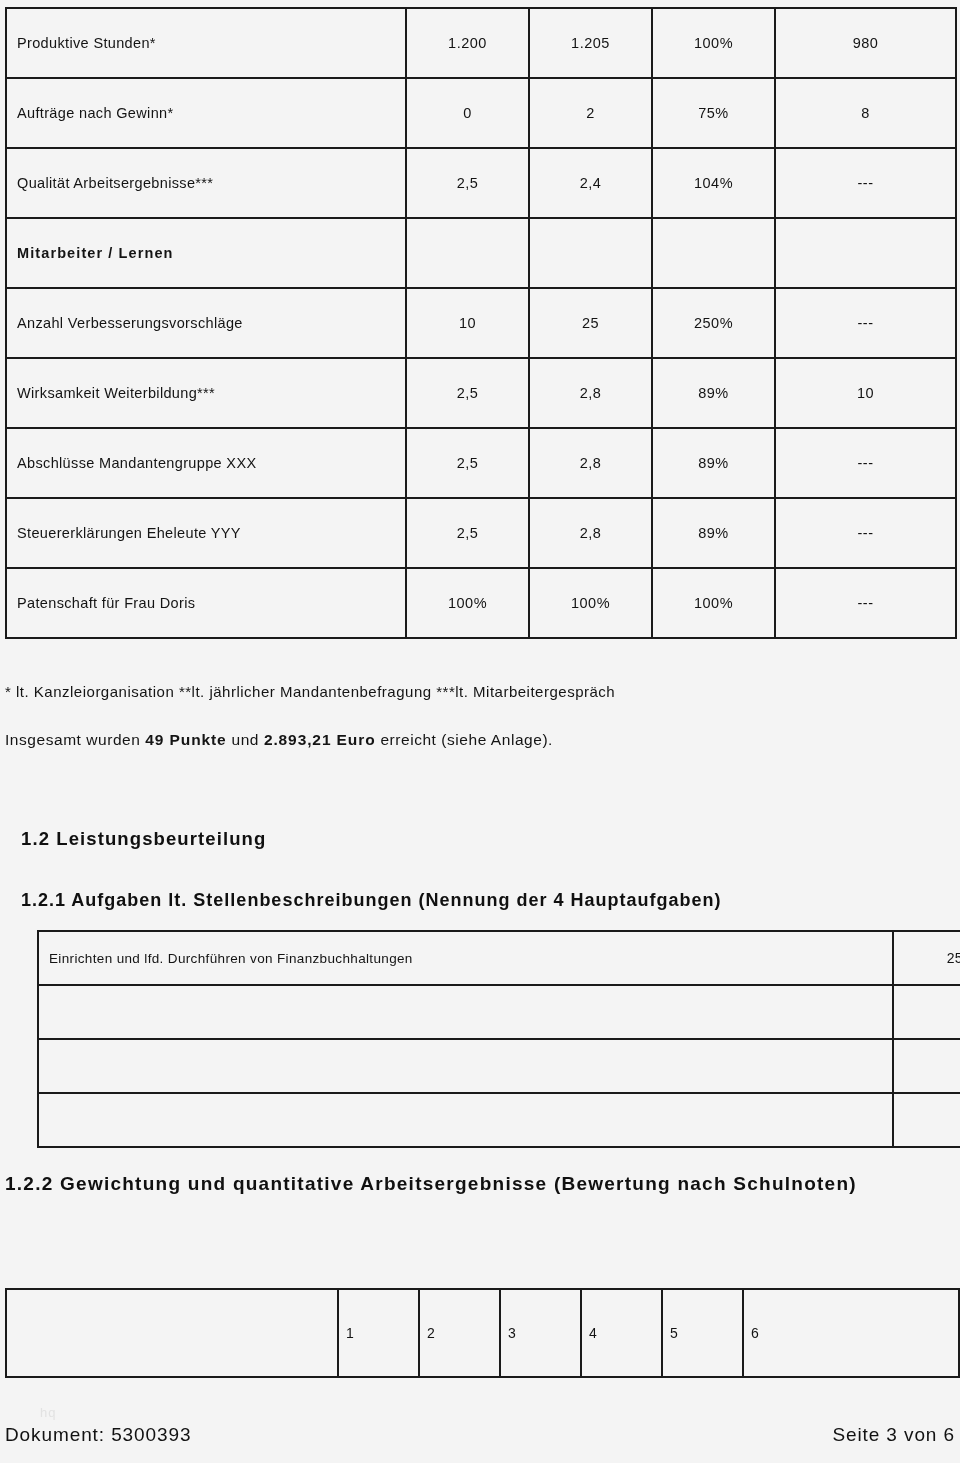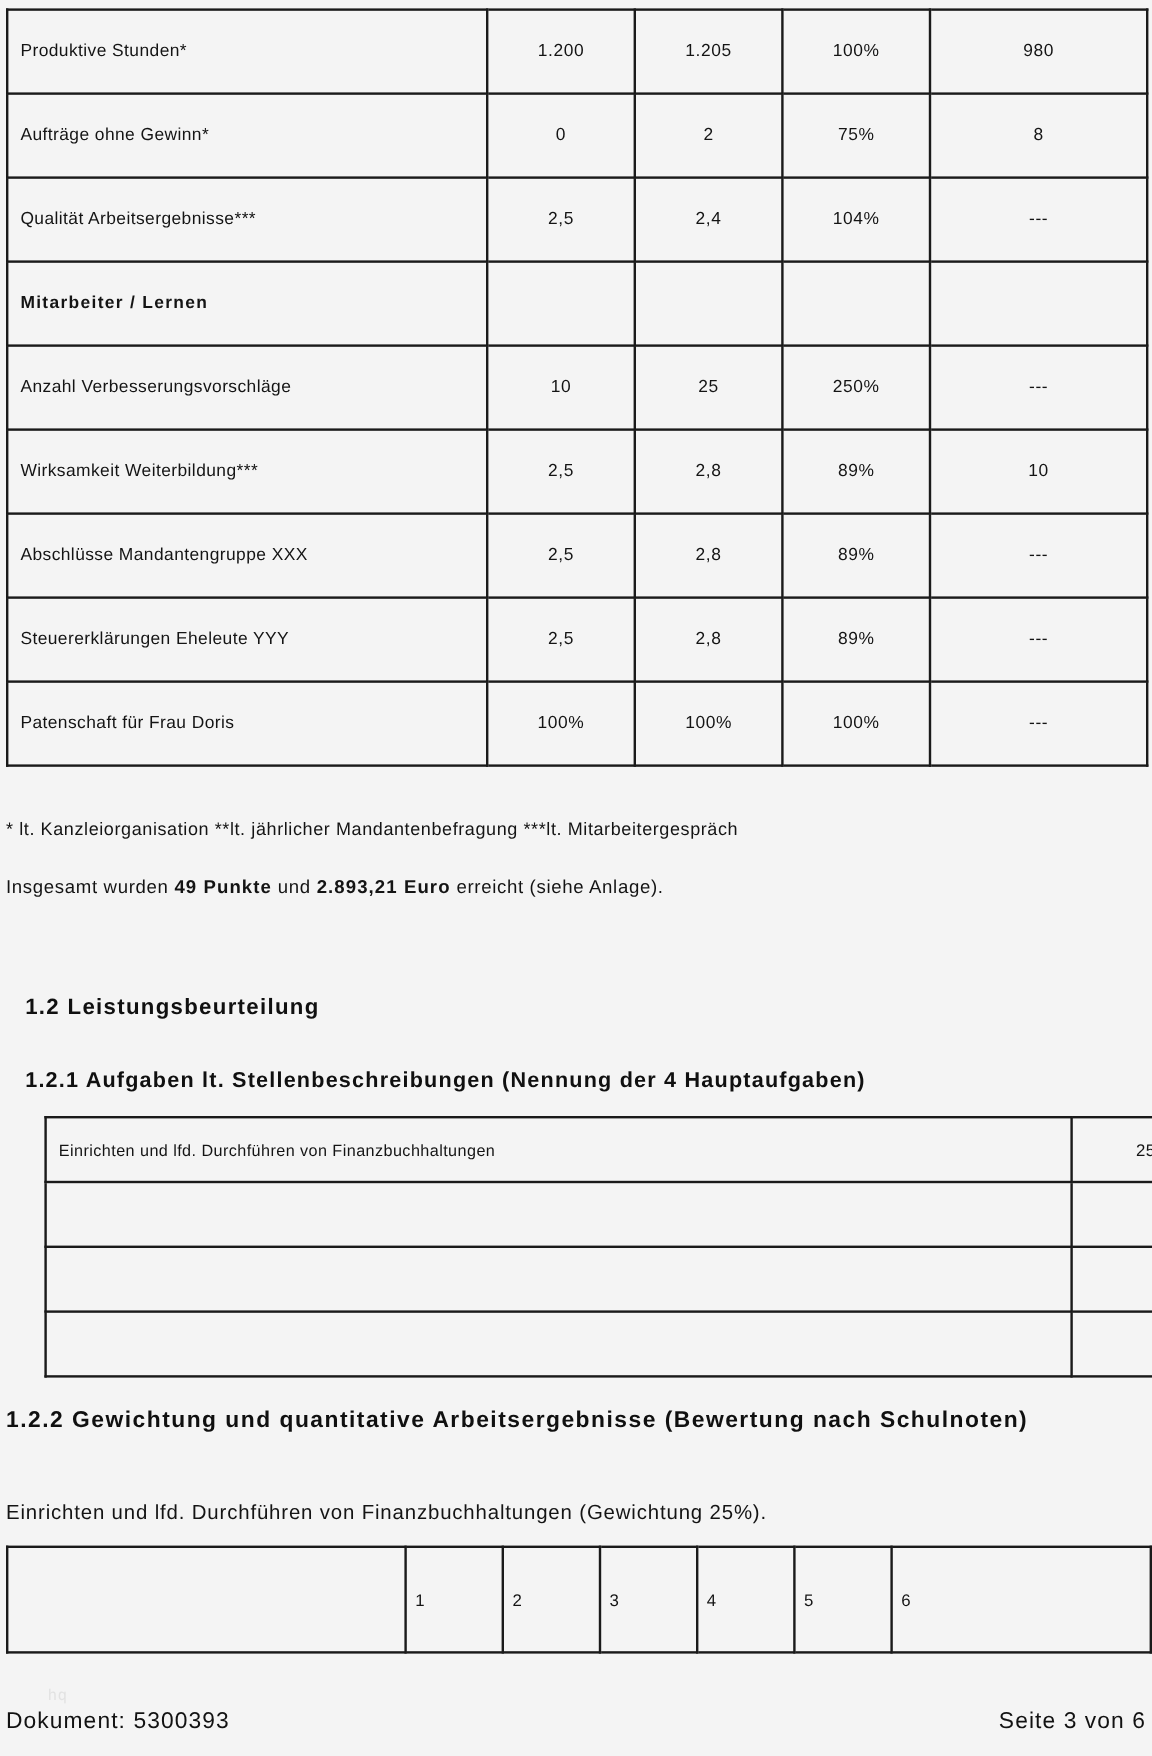--- a/index.html
+++ b/index.html
@@ -187,21 +187,21 @@
     </colgroup>
     <tbody>
       <tr>
         <td class="c-label">Produktive Stunden*</td>
         <td class="c-val">1.200</td>
         <td class="c-val">1.205</td>
         <td class="c-val">100%</td>
         <td class="c-val">980</td>
       </tr>
       <tr>
-        <td class="c-label">Aufträge ohne Gewinn*</td>
+        <td class="c-label">Aufträge nach Gewinn*</td>
         <td class="c-val">0</td>
         <td class="c-val">2</td>
         <td class="c-val">75%</td>
         <td class="c-val">8</td>
       </tr>
       <tr>
         <td class="c-label">Qualität Arbeitsergebnisse***</td>
         <td class="c-val">2,5</td>
         <td class="c-val">2,4</td>
         <td class="c-val">104%</td>
@@ -279,21 +279,20 @@
       </tr>
       <tr>
         <td class="t-name"></td>
         <td class="t-weight"></td>
       </tr>
     </tbody>
   </table>
 
   <h2 class="heading-multi" id="heading-122">1.2.2 Gewichtung und quantitative Arbeitsergebnisse (Bewertung nach Schulnoten)</h2>
 
-  <div class="para" id="task-sentence">Einrichten und lfd. Durchführen von Finanzbuchhaltungen (Gewichtung 25%).</div>
 
   <table id="grades-table" class="doc-table">
     <colgroup>
       <col style="width:332px">
       <col style="width:81px">
       <col style="width:81px">
       <col style="width:81px">
       <col style="width:81px">
       <col style="width:81px">
       <col style="width:216px">

